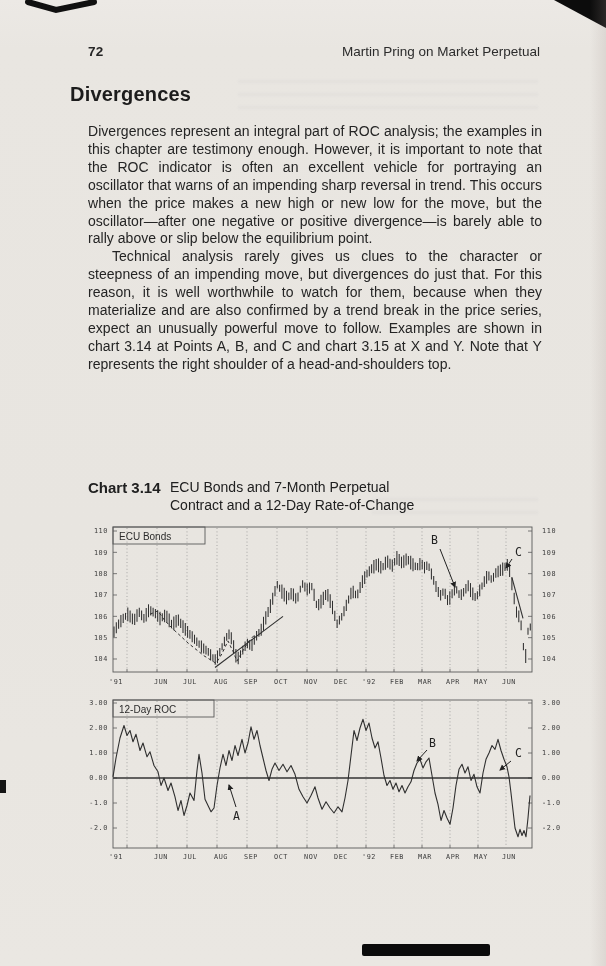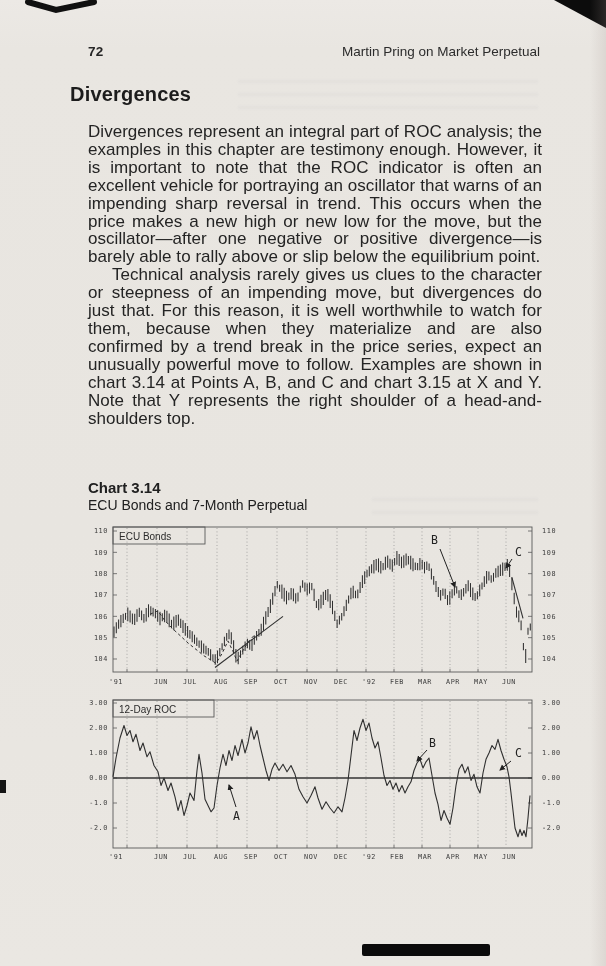--- a/index.html
+++ b/index.html
@@ -18,28 +18,28 @@
     font-size:13.5px;
   }
   .pagenum{font-weight:bold;letter-spacing:.3px;}
   .runtitle{font-weight:400;color:#2c2c2c;}
   .heading{
     position:absolute;top:83px;left:70px;margin:0;
     font-size:20px;font-weight:bold;letter-spacing:.2px;color:#1c1c1c;
   }
   .bodytext{
     position:absolute;top:123px;left:88px;width:454px;
-    font-size:17px;line-height:17.9px;text-align:justify;
+    font-size:14px;line-height:17.9px;text-align:justify;
     letter-spacing:.04px;color:#242424;
   }
   .bodytext p{margin:0;}
   .bodytext p + p{text-indent:24px;}
   .caption{
     position:absolute;top:479px;left:88px;display:flex;
-    font-size:14px;line-height:17.5px;color:#202020;flex-direction:column;
+    font-size:14px;line-height:17.5px;color:#202020;
   }
   .caption .lbl{font-weight:bold;width:82px;font-size:15px;flex:none;}
   svg.charts{position:absolute;left:0;top:0;pointer-events:none;}
   .ghost{position:absolute;pointer-events:none;opacity:.5;filter:blur(1.1px);
     background:repeating-linear-gradient(180deg,rgba(128,134,150,.11) 0 3px,rgba(0,0,0,0) 3px 13px);}
   .artifact{position:absolute;pointer-events:none;}
   .artifact-bottom-bar{left:362px;top:944px;width:128px;height:12px;background:#0b0b0b;border-radius:2px;}
   .artifact-left-edge{left:0;top:780px;width:6px;height:13px;background:#151515;}
 </style>
 </head>
@@ -59,20 +59,21 @@
 
   <div class="bodytext">
     <p>Divergences represent an integral part of ROC analysis; the examples in this chapter are testimony enough. However, it is important to note that the ROC indicator is often an excellent vehicle for portraying an oscillator that warns of an impending sharp reversal in trend. This occurs when the price makes a new high or new low for the move, but the oscillator—after one negative or positive divergence—is barely able to rally above or slip below the equilibrium point.</p>
     <p>Technical analysis rarely gives us clues to the character or steepness of an impending move, but divergences do just that. For this reason, it is well worthwhile to watch for them, because when they materialize and are also confirmed by a trend break in the price series, expect an unusually powerful move to follow. Examples are shown in chart 3.14 at Points A, B, and C and chart 3.15 at X and Y. Note that Y represents the right shoulder of a head-and-shoulders top.</p>
   </div>
 
   <div class="caption">
     <span class="lbl">Chart 3.14</span>
     <span class="txt">
       <span>ECU Bonds and 7-Month Perpetual</span><br>
+      <span>Contract and a 12-Day Rate-of-Change</span>
     </span>
   </div>
 
   <svg class="charts" id="charts" width="606" height="966" viewBox="0 0 606 966">
       <defs>
         <marker id="ah" markerWidth="7" markerHeight="7" refX="5" refY="3" orient="auto">
           <path d="M0,0 L6,3 L0,6 Z" fill="#222"></path>
         </marker>
       </defs>
       <g>

